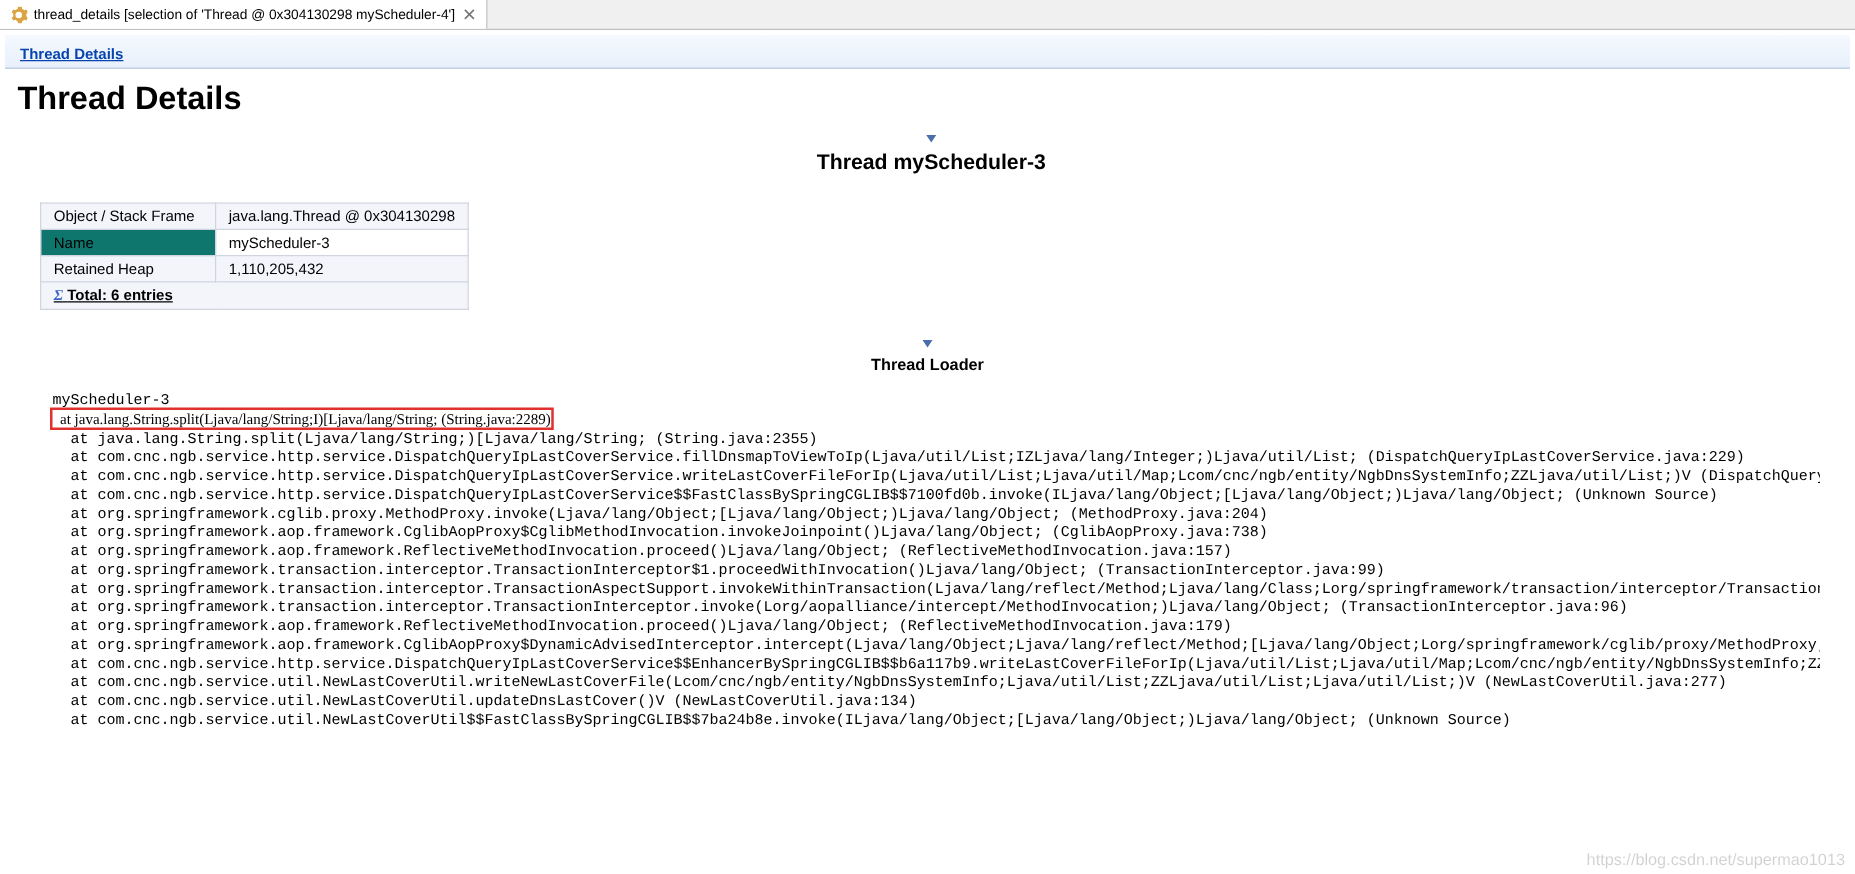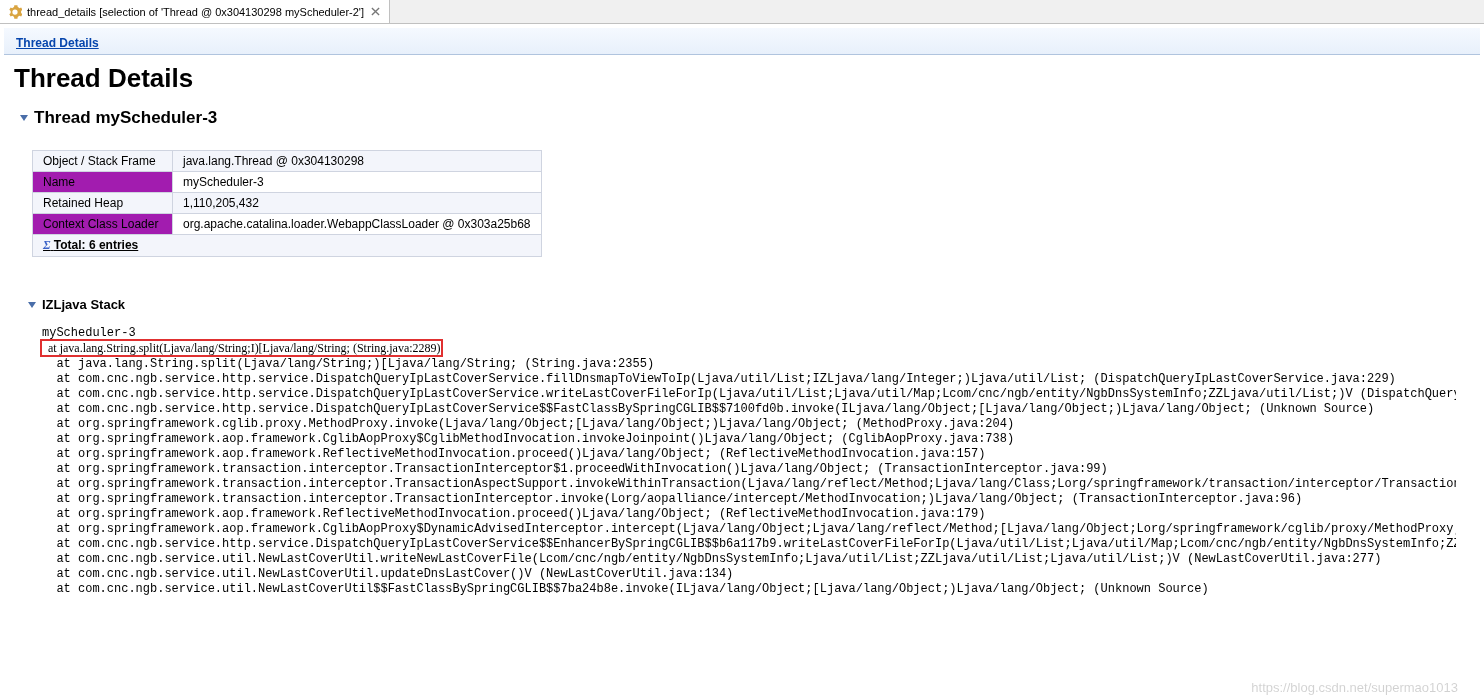--- a/index.html
+++ b/index.html
@@ -60,51 +60,52 @@
     .section {
       padding: 6px 14px 6px 20px;
     }
     .section-header {
       display: flex;
       align-items: center;
       gap: 6px;
       font-weight: bold;
       font-size: 17px;
       padding-bottom: 6px;
+      flex-direction: column;
     }
     .section-header.small { font-size: 13px; }
     .twisty {
       width: 0; height: 0;
       border-left: 4px solid transparent;
       border-right: 4px solid transparent;
       border-top: 6px solid #4a6ea9;
     }
     .prop-icon {
       width: 14px; height: 12px;
       display: inline-block;
       background: linear-gradient(#ffe9a8, #f6c340);
       border: 1px solid #c9a227;
       position: relative;
     }
     .props-table {
       border-collapse: collapse;
-      margin: 10px 0 16px 4px;
+      margin: 10px 0 0 4px;
       border: 1px solid #aab;
       padding-left: 20px;
     }
     .props-table td, .props-table th {
       border: 1px solid #cfd4e0;
       padding: 3px 10px;
       font-size: 12px;
       text-align: left;
       background: #fff;
       white-space: nowrap;
     }
     .props-table tr:nth-child(odd) td { background: #f3f5fb; }
-    .props-table .label-cell { background: #a21caf; width: 140px; }
+    .props-table .label-cell { background: #0f766e; width: 140px; }
     .props-table tfoot td {
       background: #e7e9ef;
       font-weight: bold;
       text-decoration: underline;
     }
     .sigma { color: #3a62c7; font-family: "Times New Roman", serif; font-style: italic; }
     .stack-block {
       padding: 8px 0 0 0;
     }
     .stack-pre {
@@ -114,39 +115,39 @@
       white-space: pre;
       padding: 0 0 0 14px;
       overflow: hidden;
     }
     .hl {
       outline: 2px solid #e03030;
       font-family: Liberation Serif, serif;
     }
     .watermark {
       position: fixed;
-      right: 26px;
+      right: 8px;
       bottom: 4px;
       color: rgba(0,0,0,0.18);
       font-size: 13px;
       font-family: Arial, sans-serif;
       pointer-events: none;
     }
   </style>
 </head>
 <body>
 
 <div class="tab-bar">
   <div class="tab">
     <span class="gear-icon">
       <svg viewBox="0 0 16 16" width="14" height="14">
           <path fill="#d9a441" d="M8 5a3 3 0 100 6 3 3 0 000-6zm7 3a7 7 0 01-.1 1.2l1.6 1.3-1.5 2.6-1.9-.7a6 6 0 01-2 1.2l-.3 2H7.2l-.3-2a6 6 0 01-2-1.2l-1.9.7L1.5 10.5l1.6-1.3A7 7 0 013 8c0-.4 0-.8.1-1.2L1.5 5.5 3 2.9l1.9.7a6 6 0 012-1.2l.3-2h3.6l.3 2a6 6 0 012 1.2l1.9-.7 1.5 2.6-1.6 1.3c.1.4.1.8.1 1.2z"></path>
         </svg>
     </span>
-    <span>thread_details [selection of 'Thread @ 0x304130298  myScheduler-2']</span>
+    <span>thread_details [selection of 'Thread @ 0x304130298  myScheduler-4']</span>
     <span class="close-icon">
       <svg viewBox="0 0 10 10" width="9" height="9">
           <path stroke="#777" stroke-width="1.5" d="M1 1l8 8M9 1l-8 8"></path>
         </svg>
     </span>
   </div>
 </div>
 
 <div class="content">
 
@@ -171,40 +172,36 @@
               <td>java.lang.Thread @ 0x304130298</td>
             </tr>
             <tr>
               <td class="label-cell">Name</td>
               <td>myScheduler-3</td>
             </tr>
             <tr>
               <td class="label-cell">Retained Heap</td>
               <td>1,110,205,432</td>
             </tr>
-            <tr>
-              <td class="label-cell">Context Class Loader</td>
-              <td>org.apache.catalina.loader.WebappClassLoader @ 0x303a25b68</td>
-            </tr>
           </tbody>
         <tfoot>
           <tr>
             <td colspan="2">
               <span class="sigma">Σ</span>
               <span>Total: 6 entries</span>
             </td>
           </tr>
         </tfoot>
       </table>
     </div>
 
     <div class="section" style="padding-left:8px; padding-top:18px;">
       <div class="section-header small">
         <span class="twisty"></span>
-        <span>IZLjava Stack</span>
+        <span>Thread Loader</span>
       </div>
 
       <div class="stack-block">
         <div class="stack-pre" id="stack-pre"><div>myScheduler-3</div><div><span class="hl">  at java.lang.String.split(Ljava/lang/String;I)[Ljava/lang/String; (String.java:2289)</span></div><div>  at java.lang.String.split(Ljava/lang/String;)[Ljava/lang/String; (String.java:2355)</div><div>  at com.cnc.ngb.service.http.service.DispatchQueryIpLastCoverService.fillDnsmapToViewToIp(Ljava/util/List;IZLjava/lang/Integer;)Ljava/util/List; (DispatchQueryIpLastCoverService.java:229)</div><div>  at com.cnc.ngb.service.http.service.DispatchQueryIpLastCoverService.writeLastCoverFileForIp(Ljava/util/List;Ljava/util/Map;Lcom/cnc/ngb/entity/NgbDnsSystemInfo;ZZLjava/util/List;)V (DispatchQueryIpLastCoverService.java</div><div>  at com.cnc.ngb.service.http.service.DispatchQueryIpLastCoverService$$FastClassBySpringCGLIB$$7100fd0b.invoke(ILjava/lang/Object;[Ljava/lang/Object;)Ljava/lang/Object; (Unknown Source)</div><div>  at org.springframework.cglib.proxy.MethodProxy.invoke(Ljava/lang/Object;[Ljava/lang/Object;)Ljava/lang/Object; (MethodProxy.java:204)</div><div>  at org.springframework.aop.framework.CglibAopProxy$CglibMethodInvocation.invokeJoinpoint()Ljava/lang/Object; (CglibAopProxy.java:738)</div><div>  at org.springframework.aop.framework.ReflectiveMethodInvocation.proceed()Ljava/lang/Object; (ReflectiveMethodInvocation.java:157)</div><div>  at org.springframework.transaction.interceptor.TransactionInterceptor$1.proceedWithInvocation()Ljava/lang/Object; (TransactionInterceptor.java:99)</div><div>  at org.springframework.transaction.interceptor.TransactionAspectSupport.invokeWithinTransaction(Ljava/lang/reflect/Method;Ljava/lang/Class;Lorg/springframework/transaction/interceptor/TransactionAspectSupport$Invocatio</div><div>  at org.springframework.transaction.interceptor.TransactionInterceptor.invoke(Lorg/aopalliance/intercept/MethodInvocation;)Ljava/lang/Object; (TransactionInterceptor.java:96)</div><div>  at org.springframework.aop.framework.ReflectiveMethodInvocation.proceed()Ljava/lang/Object; (ReflectiveMethodInvocation.java:179)</div><div>  at org.springframework.aop.framework.CglibAopProxy$DynamicAdvisedInterceptor.intercept(Ljava/lang/Object;Ljava/lang/reflect/Method;[Ljava/lang/Object;Lorg/springframework/cglib/proxy/MethodProxy;)Ljava/lang/Object; (Cg</div><div>  at com.cnc.ngb.service.http.service.DispatchQueryIpLastCoverService$$EnhancerBySpringCGLIB$$b6a117b9.writeLastCoverFileForIp(Ljava/util/List;Ljava/util/Map;Lcom/cnc/ngb/entity/NgbDnsSystemInfo;ZZLjava/util/List;)V (Unk</div><div>  at com.cnc.ngb.service.util.NewLastCoverUtil.writeNewLastCoverFile(Lcom/cnc/ngb/entity/NgbDnsSystemInfo;Ljava/util/List;ZZLjava/util/List;Ljava/util/List;)V (NewLastCoverUtil.java:277)</div><div>  at com.cnc.ngb.service.util.NewLastCoverUtil.updateDnsLastCover()V (NewLastCoverUtil.java:134)</div><div>  at com.cnc.ngb.service.util.NewLastCoverUtil$$FastClassBySpringCGLIB$$7ba24b8e.invoke(ILjava/lang/Object;[Ljava/lang/Object;)Ljava/lang/Object; (Unknown Source)</div></div>
       </div>
     </div>
 
   </div>
 </div>
 

